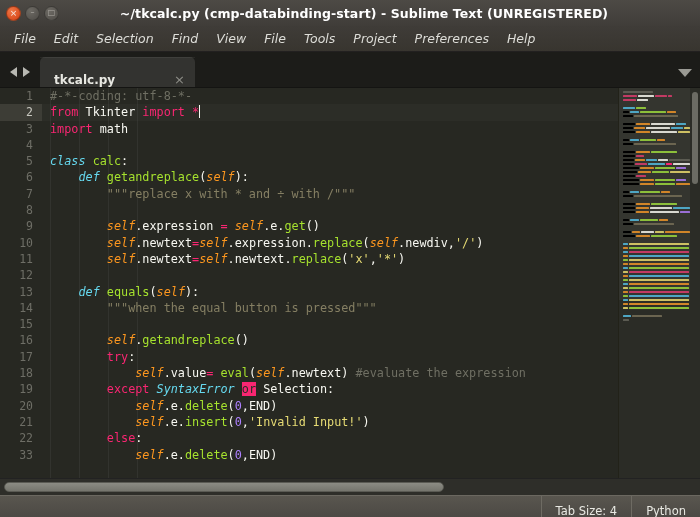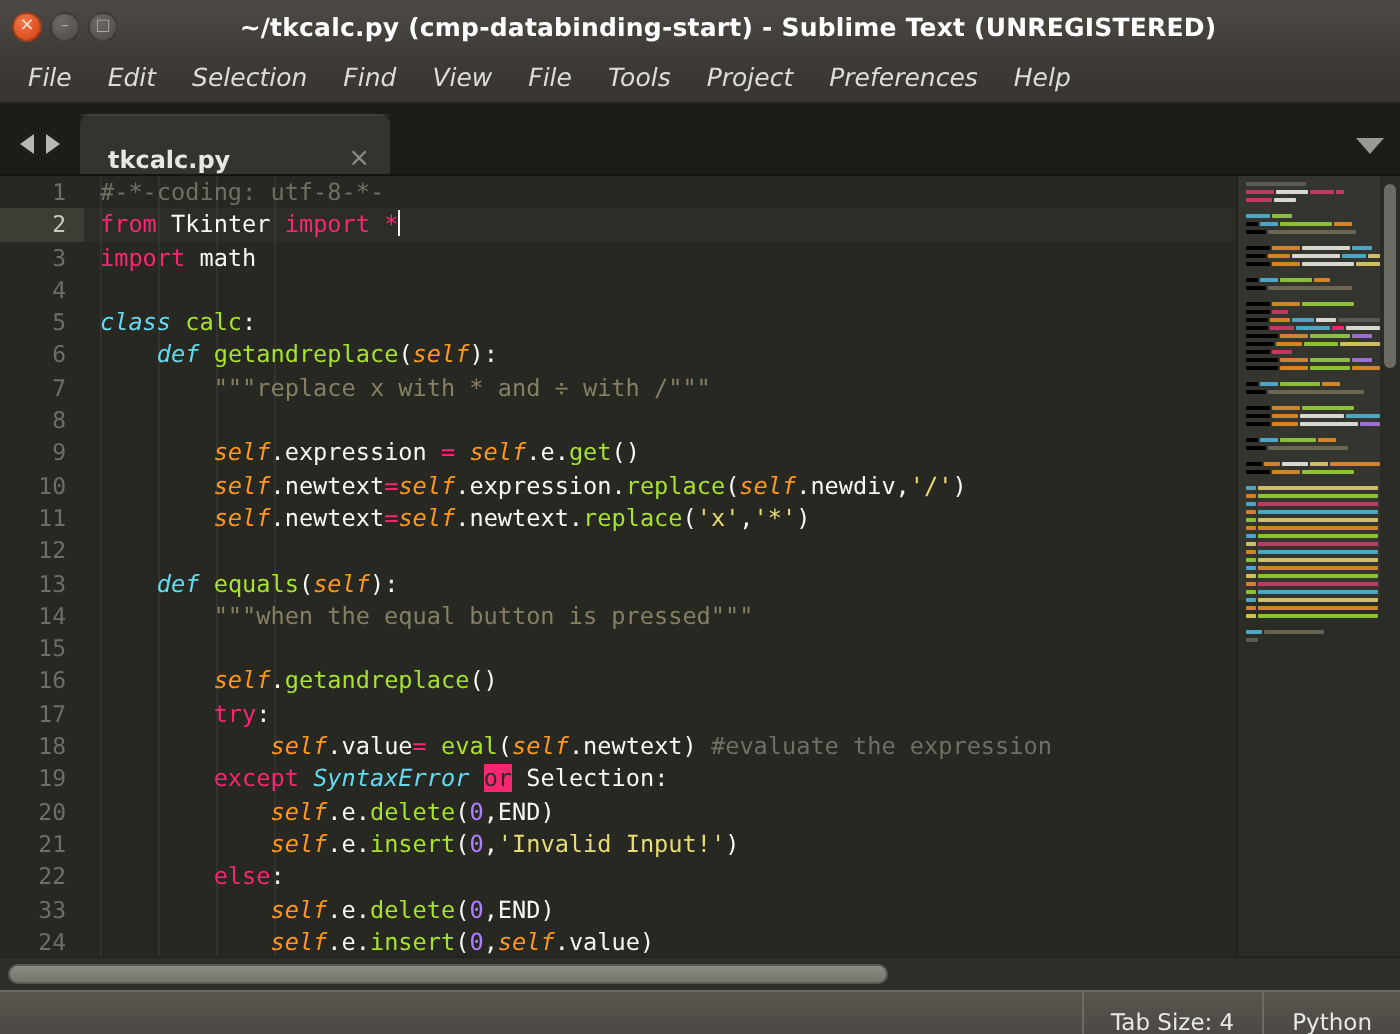--- a/index.html
+++ b/index.html
@@ -392,21 +392,20 @@
           <div class="line"><div class="gutter">14</div><div class="code"><span class="c-doc">        """when the equal button is pressed"""</span></div></div>
           <div class="line"><div class="gutter">15</div><div class="code"></div></div>
           <div class="line"><div class="gutter">16</div><div class="code"><span class="c-plain">        </span><span class="c-self">self</span><span class="c-plain">.</span><span class="c-fn">getandreplace</span><span class="c-plain">()</span></div></div>
           <div class="line"><div class="gutter">17</div><div class="code"><span class="c-plain">        </span><span class="c-kw">try</span><span class="c-plain">:</span></div></div>
           <div class="line"><div class="gutter">18</div><div class="code"><span class="c-plain">            </span><span class="c-self">self</span><span class="c-plain">.value</span><span class="c-op">=</span><span class="c-plain"> </span><span class="c-fn">eval</span><span class="c-plain">(</span><span class="c-self">self</span><span class="c-plain">.newtext) </span><span class="c-comment">#evaluate the expression</span></div></div>
           <div class="line"><div class="gutter">19</div><div class="code"><span class="c-plain">        </span><span class="c-kw">except</span><span class="c-plain"> </span><span class="c-kw2">SyntaxError</span><span class="c-plain"> </span><span class="c-find">or</span><span class="c-plain"> </span><span class="c-plain">Selection</span><span class="c-plain">:</span></div></div>
           <div class="line"><div class="gutter">20</div><div class="code"><span class="c-plain">            </span><span class="c-self">self</span><span class="c-plain">.e.</span><span class="c-fn">delete</span><span class="c-plain">(</span><span class="c-num">0</span><span class="c-plain">,END)</span></div></div>
           <div class="line"><div class="gutter">21</div><div class="code"><span class="c-plain">            </span><span class="c-self">self</span><span class="c-plain">.e.</span><span class="c-fn">insert</span><span class="c-plain">(</span><span class="c-num">0</span><span class="c-plain">,</span><span class="c-str">'Invalid Input!'</span><span class="c-plain">)</span></div></div>
           <div class="line"><div class="gutter">22</div><div class="code"><span class="c-plain">        </span><span class="c-kw">else</span><span class="c-plain">:</span></div></div>
           <div class="line"><div class="gutter">33</div><div class="code"><span class="c-plain">            </span><span class="c-self">self</span><span class="c-plain">.e.</span><span class="c-fn">delete</span><span class="c-plain">(</span><span class="c-num">0</span><span class="c-plain">,END)</span></div></div>
-          <div class="line"><div class="gutter">24</div><div class="code"><span class="c-plain">            </span><span class="c-self">self</span><span class="c-plain">.e.</span><span class="c-fn">insert</span><span class="c-plain">(</span><span class="c-num">0</span><span class="c-plain">,</span><span class="c-self">self</span><span class="c-plain">.value)</span></div></div>
         </div>
     </div>
 
     <div class="minimap">
       <div class="mm-viewport"></div>
       <div class="mm-lines" id="mmlines">
           <div class="mm-line">
             <div class="mm-seg" style="width: 30px; background: rgb(91, 91, 82);"></div>
           </div>
           <div class="mm-line">

